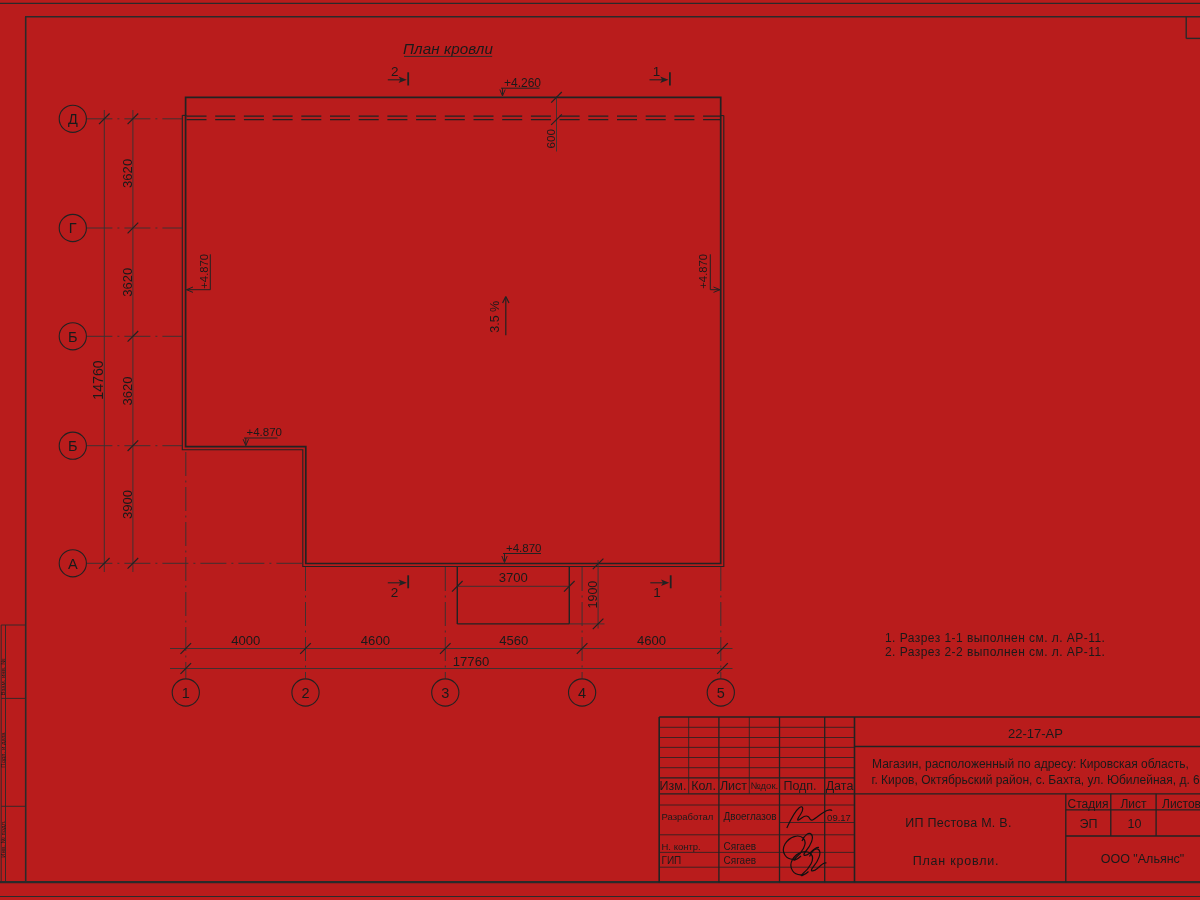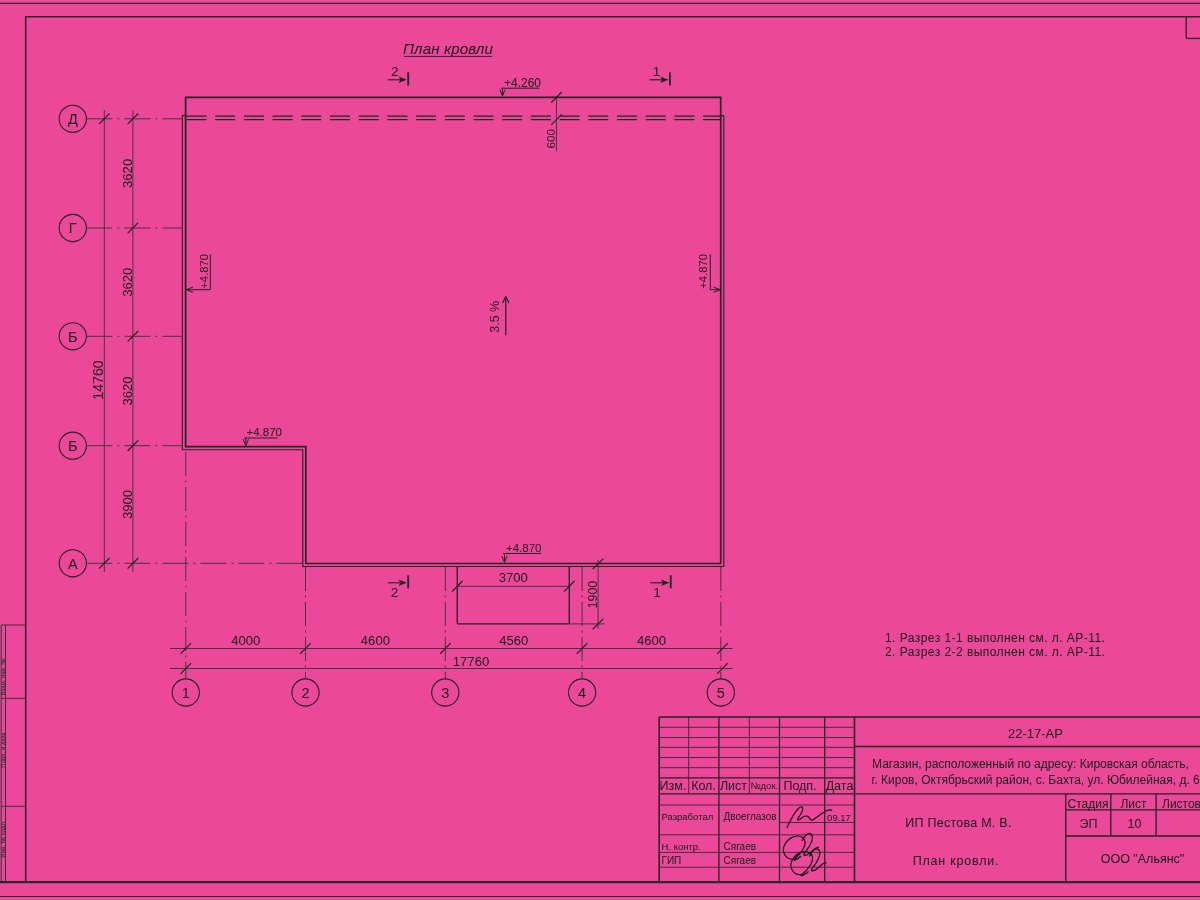--- a/index.html
+++ b/index.html
@@ -1,16 +1,16 @@
 <!DOCTYPE html>
 <html><head>
 <meta charset="utf-8">
 <style>
   html,body{margin:0;padding:0;background:#ffffff;}
-  #sheet{position:relative;width:1200px;height:900px;background:#ec4899;overflow:hidden;
+  #sheet{position:relative;width:1200px;height:900px;background:#b91c1c;overflow:hidden;
          font-family:"Liberation Sans", sans-serif;}
   svg{position:absolute;left:0;top:0;}
   svg path, svg circle, svg line{fill:none;}
   text{fill:#1a1a1a;stroke:none;}
 </style>
 </head>
 <body>
 <div id="sheet">
 <svg width="1200" height="900" viewBox="0 0 1200 900">
 <g stroke="#2a2a2a" fill="none" stroke-linecap="butt">

